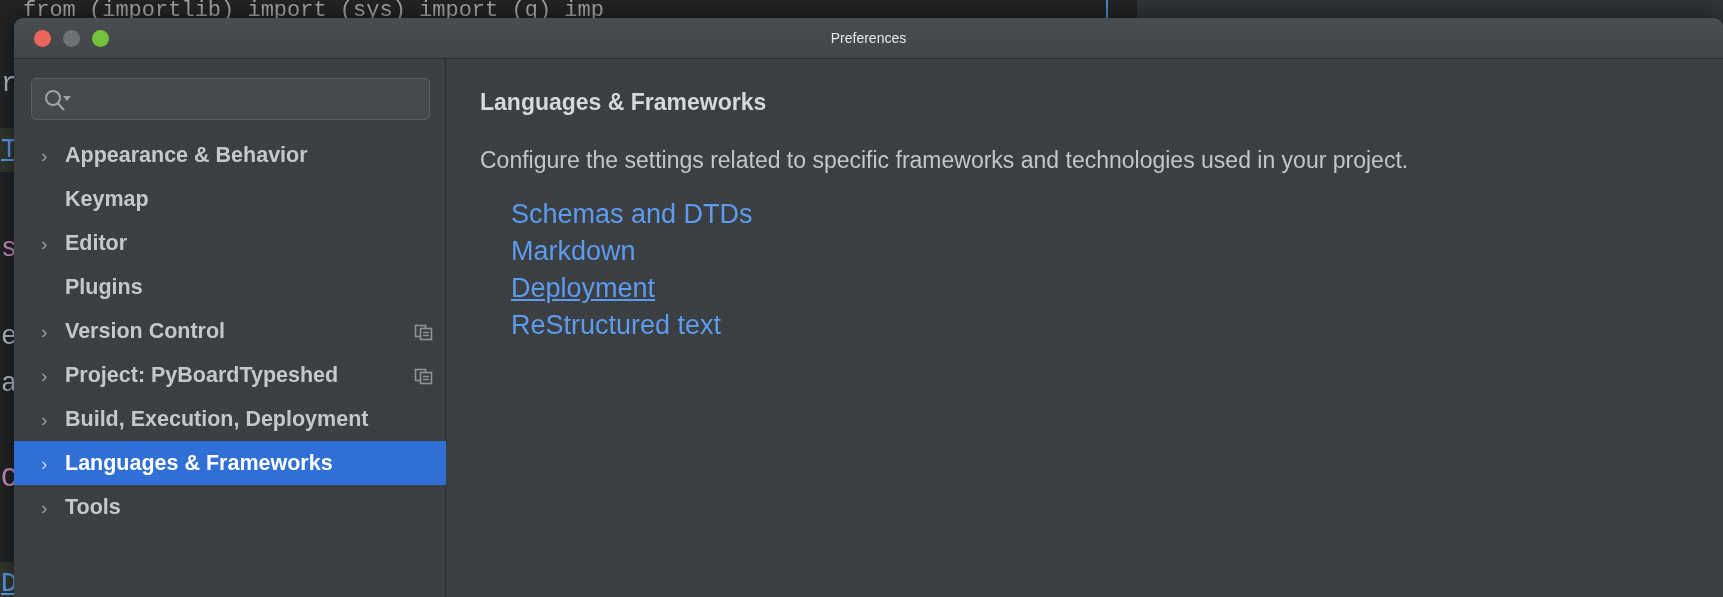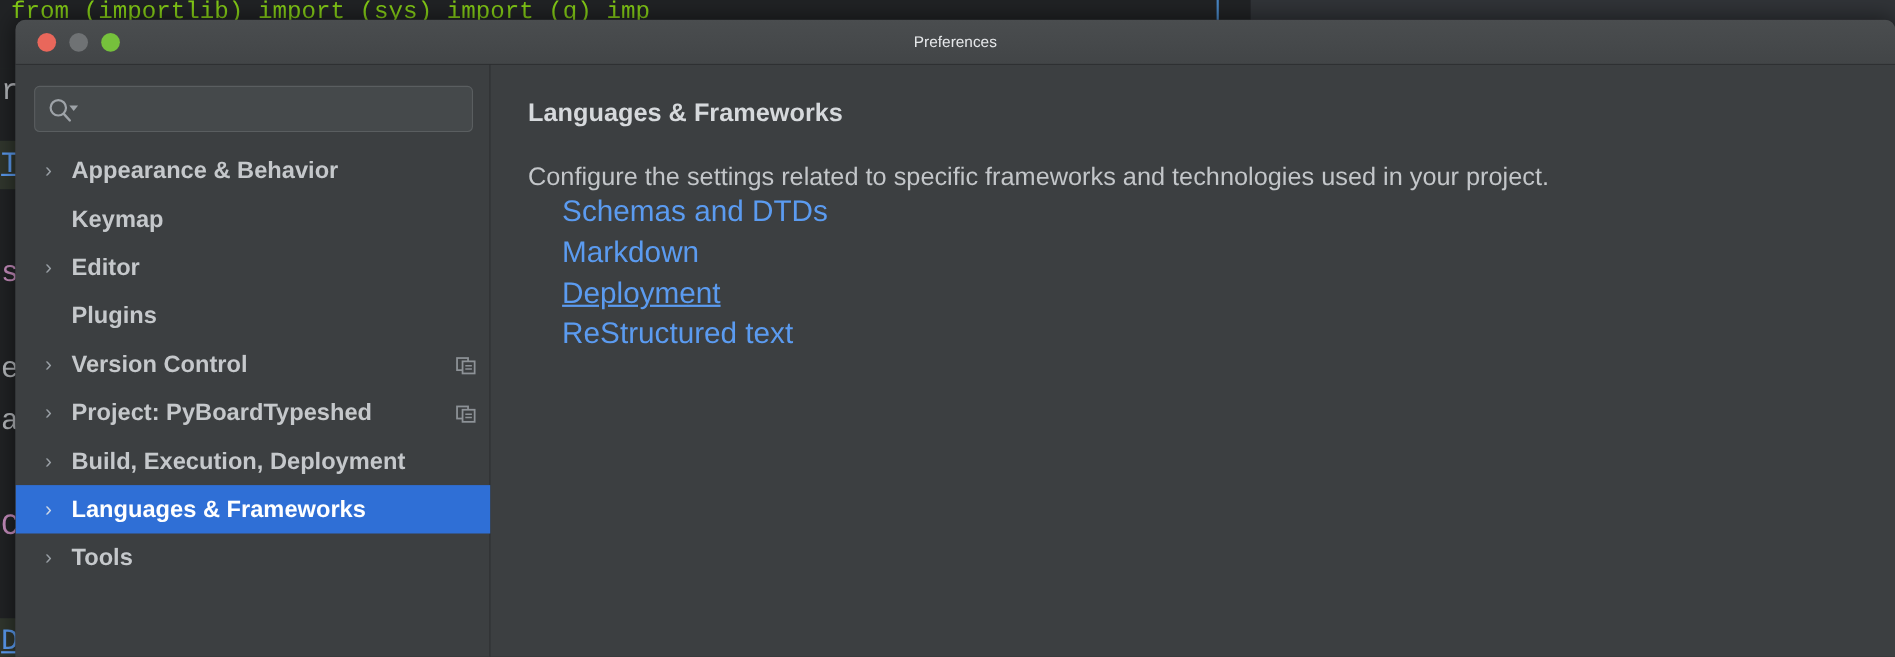--- a/index.html
+++ b/index.html
@@ -31,25 +31,25 @@
     background: #313438;
   }
   .bd-caret {
     position: absolute;
     top: 0; left: 1106px;
     width: 2px; height: 46px;
     background: #4a88c7;
   }
   .bd-toptext {
     position: absolute;
-    top: 0px; left: 10px;
+    top: 0px; left: 23px;
     width: 1080px;
     height: 26px;
     overflow: hidden;
-    color: #84cc16;
+    color: #a3a3a3;
     font-family: "Liberation Mono", monospace;
     font-size: 22px;
     white-space: nowrap;
     line-height: 1;
   }
   .bd-editor {
     position: absolute;
     top: 62px; left: 0;
     width: 22px;
     height: 535px;
@@ -208,20 +208,21 @@
     color: #d6d9dc;
     font-size: 23px;
     font-weight: bold;
     font-family: "Liberation Sans", sans-serif;
     margin-bottom: 31px;
   }
   #content-desc {
     color: #c3c6c9;
     font-size: 23px;
     font-family: "Liberation Sans", sans-serif;
+    margin-bottom: 22px;
     white-space: nowrap;
   }
   #link-list { padding-left: 31px; }
   .sub-link {
     display: block;
     color: #5b9bf0;
     font-size: 27px;
     font-family: "Liberation Sans", sans-serif;
     line-height: 37px;
     text-decoration: none;

